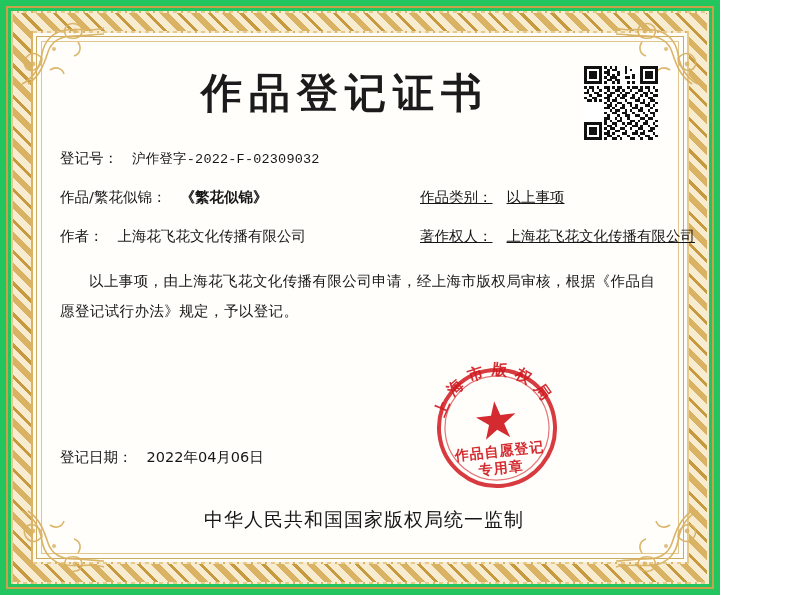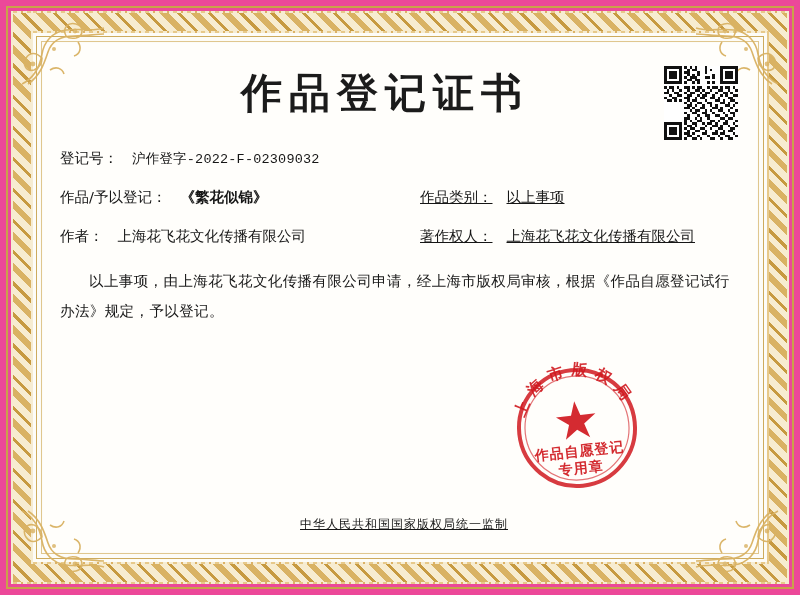--- a/index.html
+++ b/index.html
@@ -9,24 +9,24 @@
   body {
     width: 800px;
     height: 595px;
     background: #ffffff;
     font-family: "DejaVu Sans", "Liberation Sans", sans-serif;
     overflow: hidden;
   }
 
   .certificate {
     position: relative;
-    width: 800px;
+    width: 720px;
     height: 595px;
     box-sizing: border-box;
-    background: #ec4899;
+    background: #22c55e;
     overflow: hidden;
   }
 
   
   .border-outer {
     position: absolute;
     left: 6px; top: 6px; right: 6px; bottom: 6px;
     border: 2px solid #c9a24a;
     box-sizing: border-box;
   }
@@ -174,24 +174,23 @@
     display: flex;
     align-items: baseline;
   }
 
   .footer {
     position: absolute;
     left: 8px;
     right: 0;
     bottom: 12px;
     text-align: center;
-    font-size: 12px;
+    font-size: 19px;
     letter-spacing: 1px;
     color: #161616;
-    text-decoration: underline;
   }
 
   
   .seal {
     position: absolute;
     right: 88px;
     bottom: 42px;
     width: 150px;
     height: 150px;
     transform: rotate(-6deg);
@@ -485,21 +484,21 @@
 
       <div class="row">
         <div class="col left">
           <span class="lbl">登记号：</span>
           <span class="val mono">沪作登字-2022-F-02309032</span>
         </div>
       </div>
 
       <div class="row">
         <div class="col left">
-          <span class="lbl">作品/予以登记：</span>
+          <span class="lbl">作品/繁花似锦：</span>
           <span class="val work-name">《繁花似锦》</span>
         </div>
         <div class="col right">
           <span class="lbl">作品类别：</span>
           <span class="val">以上事项</span>
         </div>
       </div>
 
       <div class="row">
         <div class="col left">
@@ -510,20 +509,24 @@
           <span class="lbl">著作权人：</span>
           <span class="val">上海花飞花文化传播有限公司</span>
         </div>
       </div>
 
 
     </div>
 
     <div class="body-text">以上事项，由上海花飞花文化传播有限公司申请，经上海市版权局审核，根据《作品自愿登记试行办法》规定，予以登记。</div>
 
+    <div class="reg-date">
+      <span class="lbl">登记日期：</span>
+      <span class="val">2022年04月06日</span>
+    </div>
 
     <div class="footer">中华人民共和国国家版权局统一监制</div>
 
     <div class="seal">
       <svg viewBox="0 0 150 150" width="150" height="150">
         <defs>
           <path id="arcTop" d="M 22,75 A 53,53 0 0 1 128,75"></path>
         </defs>
         <circle cx="75" cy="75" r="58" fill="none" stroke="#d0191f" stroke-width="4" opacity="0.85"></circle>
         <circle cx="75" cy="75" r="52" fill="none" stroke="#d0191f" stroke-width="1.2" opacity="0.6"></circle>

